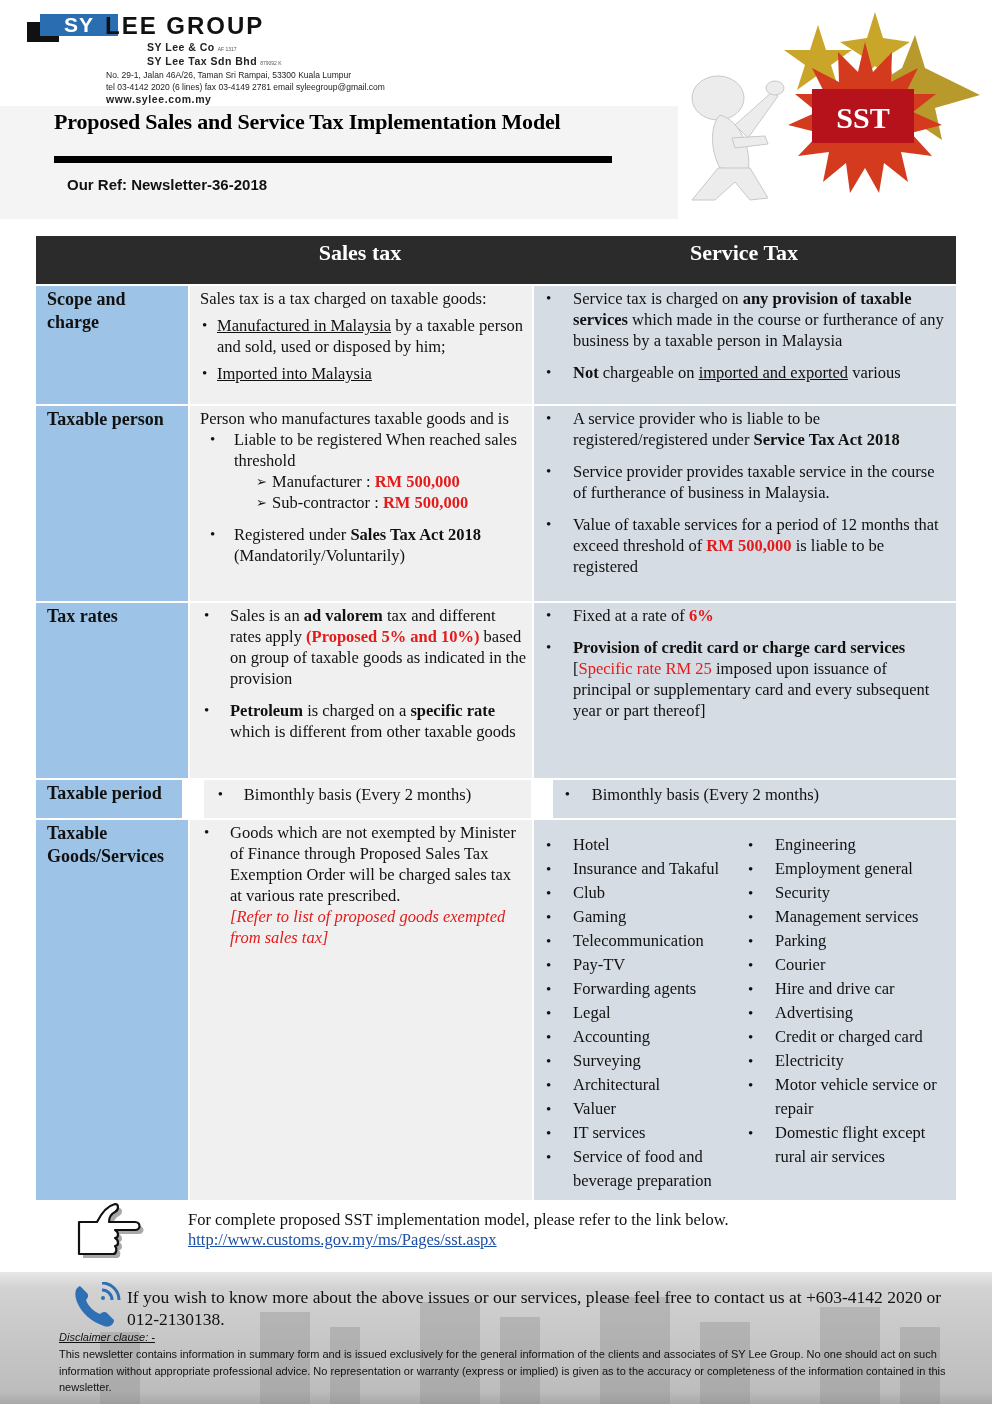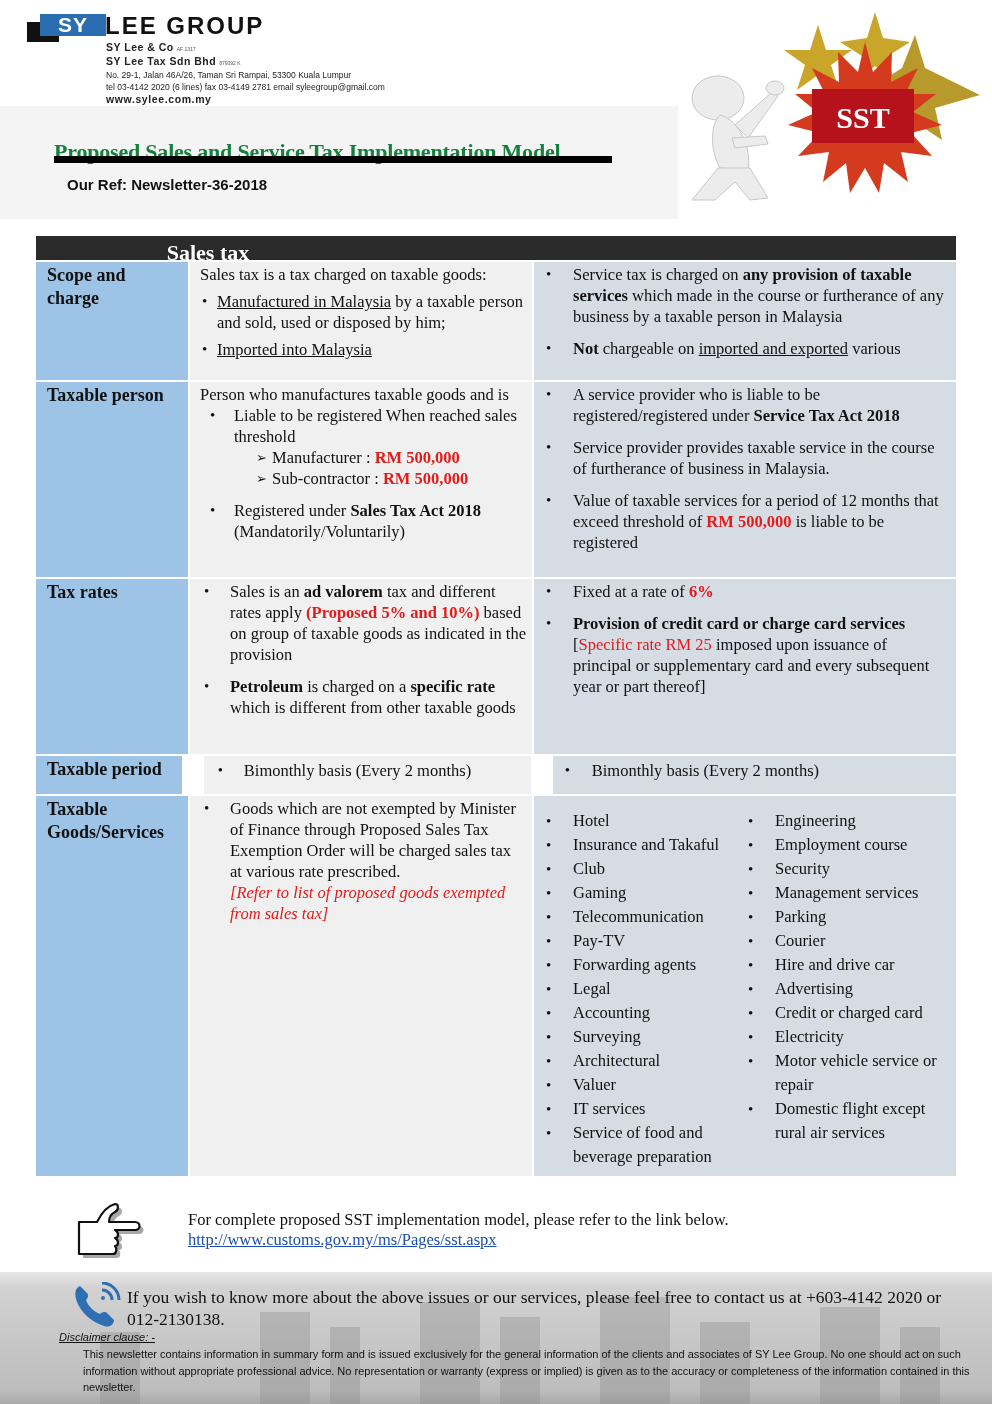--- a/index.html
+++ b/index.html
@@ -5,55 +5,55 @@
   html, body { margin: 0; padding: 0; }
   body {
     width: 992px; height: 1404px; position: relative; overflow: hidden;
     background: #ffffff; font-family: "Liberation Serif", serif; color: #111;
   }
   
   .logo-block { position: absolute; left: 27px; top: 12px; }
   .logo-mark { position: absolute; left: 0; top: 0; width: 80px; height: 30px; }
   .logo-mark .black { position: absolute; left: 0; top: 10px; width: 32px; height: 20px; background: #111; }
   .logo-mark .blue {
-    position: absolute; left: 13px; top: 2px; width: 66px; height: 22px; background: #2a6db0;
+    position: absolute; left: 13px; top: 2px; width: 78px; height: 22px; background: #2a6db0;
     color: #fff; font-family: "Liberation Sans", sans-serif; font-weight: 700; font-size: 21px;
     line-height: 22px; text-align: center; letter-spacing: 1px;
   }
   .logo-text {
     position: absolute; left: 78px; top: 0px; font-family: "Liberation Sans", sans-serif;
     font-weight: 700; font-size: 24px; letter-spacing: 2px; white-space: nowrap; color: #111;
   }
   .company-lines {
     position: absolute; left: 106px; top: 41px; font-family: "Liberation Sans", sans-serif;
     font-size: 8.5px; line-height: 12px; color: #222; white-space: nowrap;
   }
-  .company-lines .bold { font-weight: 700; font-size: 10.5px; letter-spacing: 0.5px; }
+  .company-lines .bold { font-weight: 700; font-size: 10.5px; letter-spacing: 0.5px; margin-left: 41px; }
   .company-lines .reg-no { font-size: 5px; font-weight: 400; margin-left: 3px; color: #555; }
   .company-lines .web { font-weight: 700; font-size: 10.5px; letter-spacing: 0.6px; }
 
   .title-band {
     position: absolute; left: 0; top: 106px; width: 678px; height: 113px; background: #f4f4f4;
   }
   .page-title {
-    position: absolute; left: 54px; top: 139px; font-family: "Liberation Serif", serif;
-    font-weight: 700; font-size: 22px; color: #15803d; white-space: nowrap; letter-spacing: -0.2px;
+    position: absolute; left: 54px; top: 109px; font-family: "Liberation Serif", serif;
+    font-weight: 700; font-size: 22px; color: #000000; white-space: nowrap; letter-spacing: -0.2px;
   }
   .title-rule { position: absolute; left: 54px; top: 156px; width: 558px; height: 7px; background: #000; }
   .ref {
     position: absolute; left: 67px; top: 176px; font-family: "Liberation Sans", sans-serif;
     font-weight: 700; font-size: 15px; color: #111; white-space: nowrap;
   }
 
   
   .sst-graphic { position: absolute; left: 680px; top: 0; width: 312px; height: 225px; }
 
   
   .table { position: absolute; left: 36px; top: 236px; width: 920px; }
-  .thead { display: flex; height: 24px; background: #2b2b2b; flex-direction: column; }
+  .thead { display: flex; height: 48px; background: #2b2b2b; }
   .thead .h0 { width: 152px; }
   .thead .h1, .thead .h2 {
     color: #fff; font-weight: 700; font-size: 22px; text-align: center; line-height: 34px;
   }
   .thead .h1 { width: 344px; }
   .thead .h2 { width: 424px; }
   .row { display: flex; border-top: 2px solid #ffffff; }
   .cell-label {
     width: 152px; box-sizing: border-box; background: #9dc3e6; padding: 2px 8px 0 11px;
     font-weight: 700; font-size: 18px; line-height: 23px; color: #111;
@@ -106,21 +106,21 @@
   .phone { position: absolute; left: 72px; top: 1282px; width: 52px; height: 46px; }
   .contact-text {
     position: absolute; left: 127px; top: 1286px; width: 840px; font-size: 17.5px; line-height: 22px; color: #111;
   }
   .disclaimer-h {
     position: absolute; left: 59px; top: 1331px; font-family: "Liberation Sans", sans-serif;
     font-size: 11px; font-style: italic; text-decoration: underline; color: #111;
   }
   .disclaimer {
     position: absolute; left: 59px; top: 1346px; width: 905px; font-family: "Liberation Sans", sans-serif;
-    font-size: 11px; line-height: 16.5px; color: #111; margin-left: 24px;
+    font-size: 11px; line-height: 16.5px; color: #111;
   }
 </style>
 </head>
 <body>
 
 <div class="logo-block">
   <div class="logo-mark">
     <div class="black"></div>
     <div class="blue">SY</div>
   </div>
@@ -346,21 +346,21 @@
               <span>Service of food and beverage preparation</span>
             </div>
           </div>
         <div class="svc-col c2" id="svc-col-2">
             <div class="li">
               <span class="dot">•</span>
               <span>Engineering</span>
             </div>
             <div class="li">
               <span class="dot">•</span>
-              <span>Employment course</span>
+              <span>Employment general</span>
             </div>
             <div class="li">
               <span class="dot">•</span>
               <span>Security</span>
             </div>
             <div class="li">
               <span class="dot">•</span>
               <span>Management services</span>
             </div>
             <div class="li">

